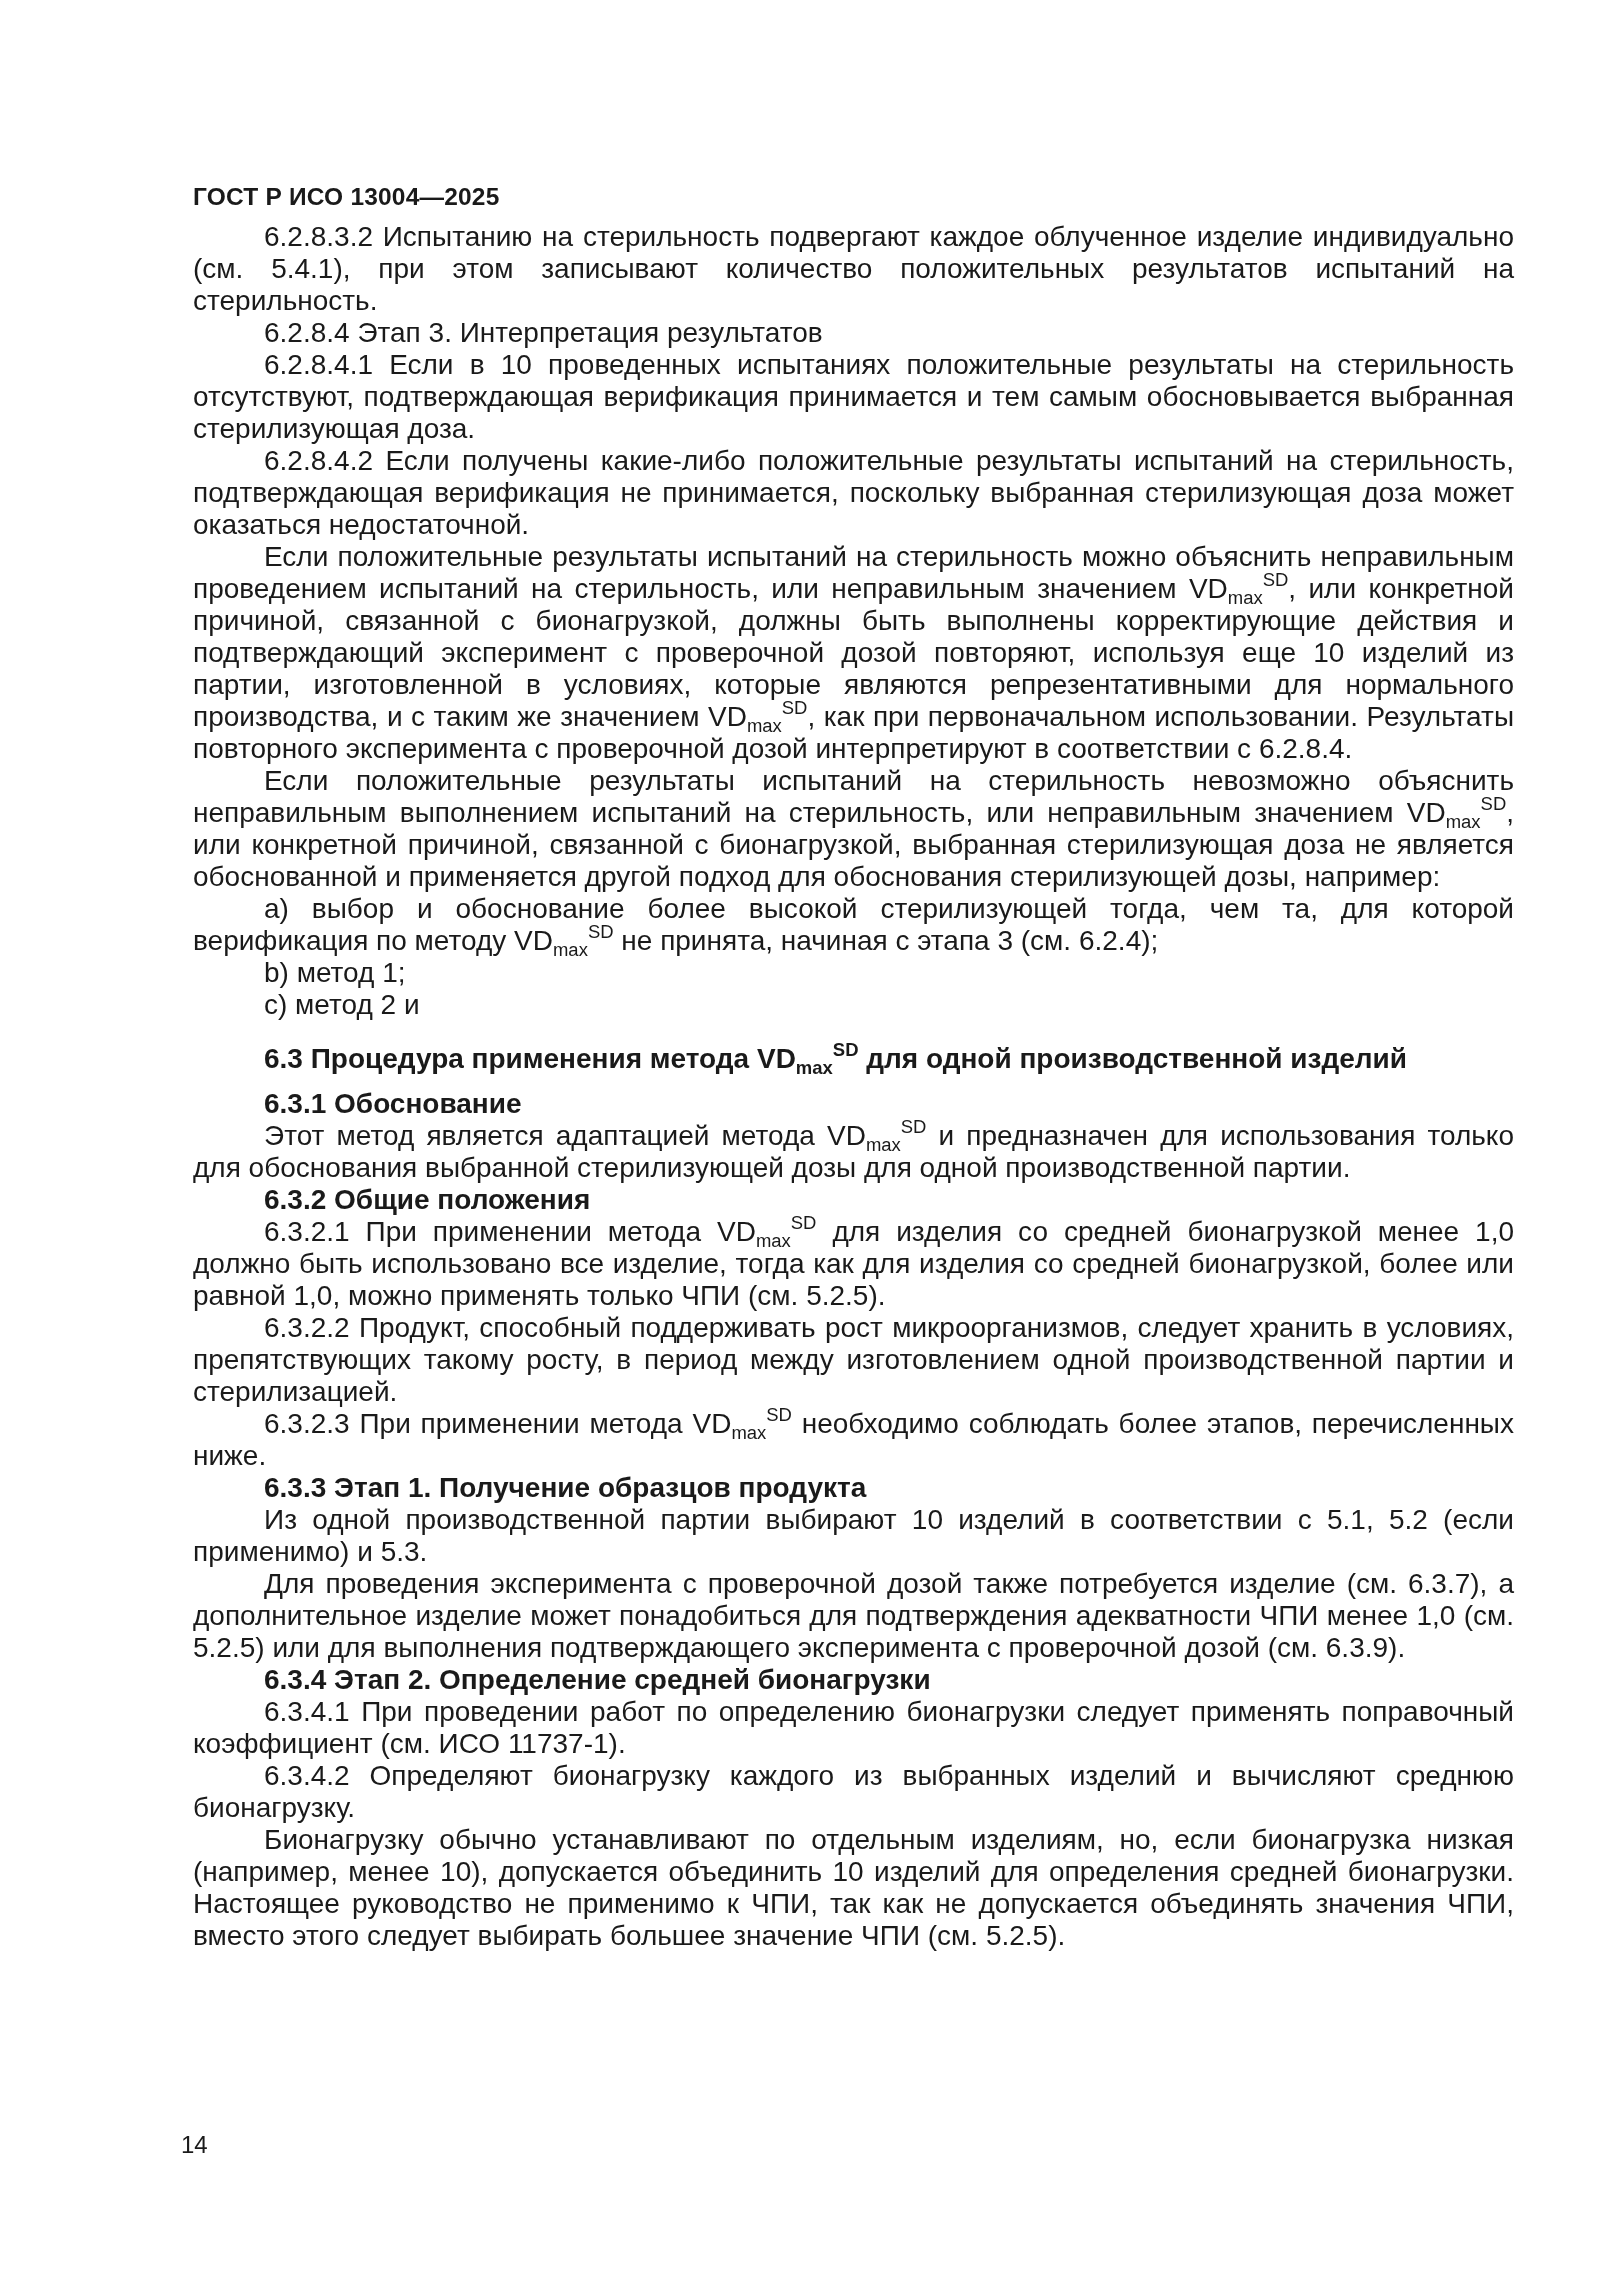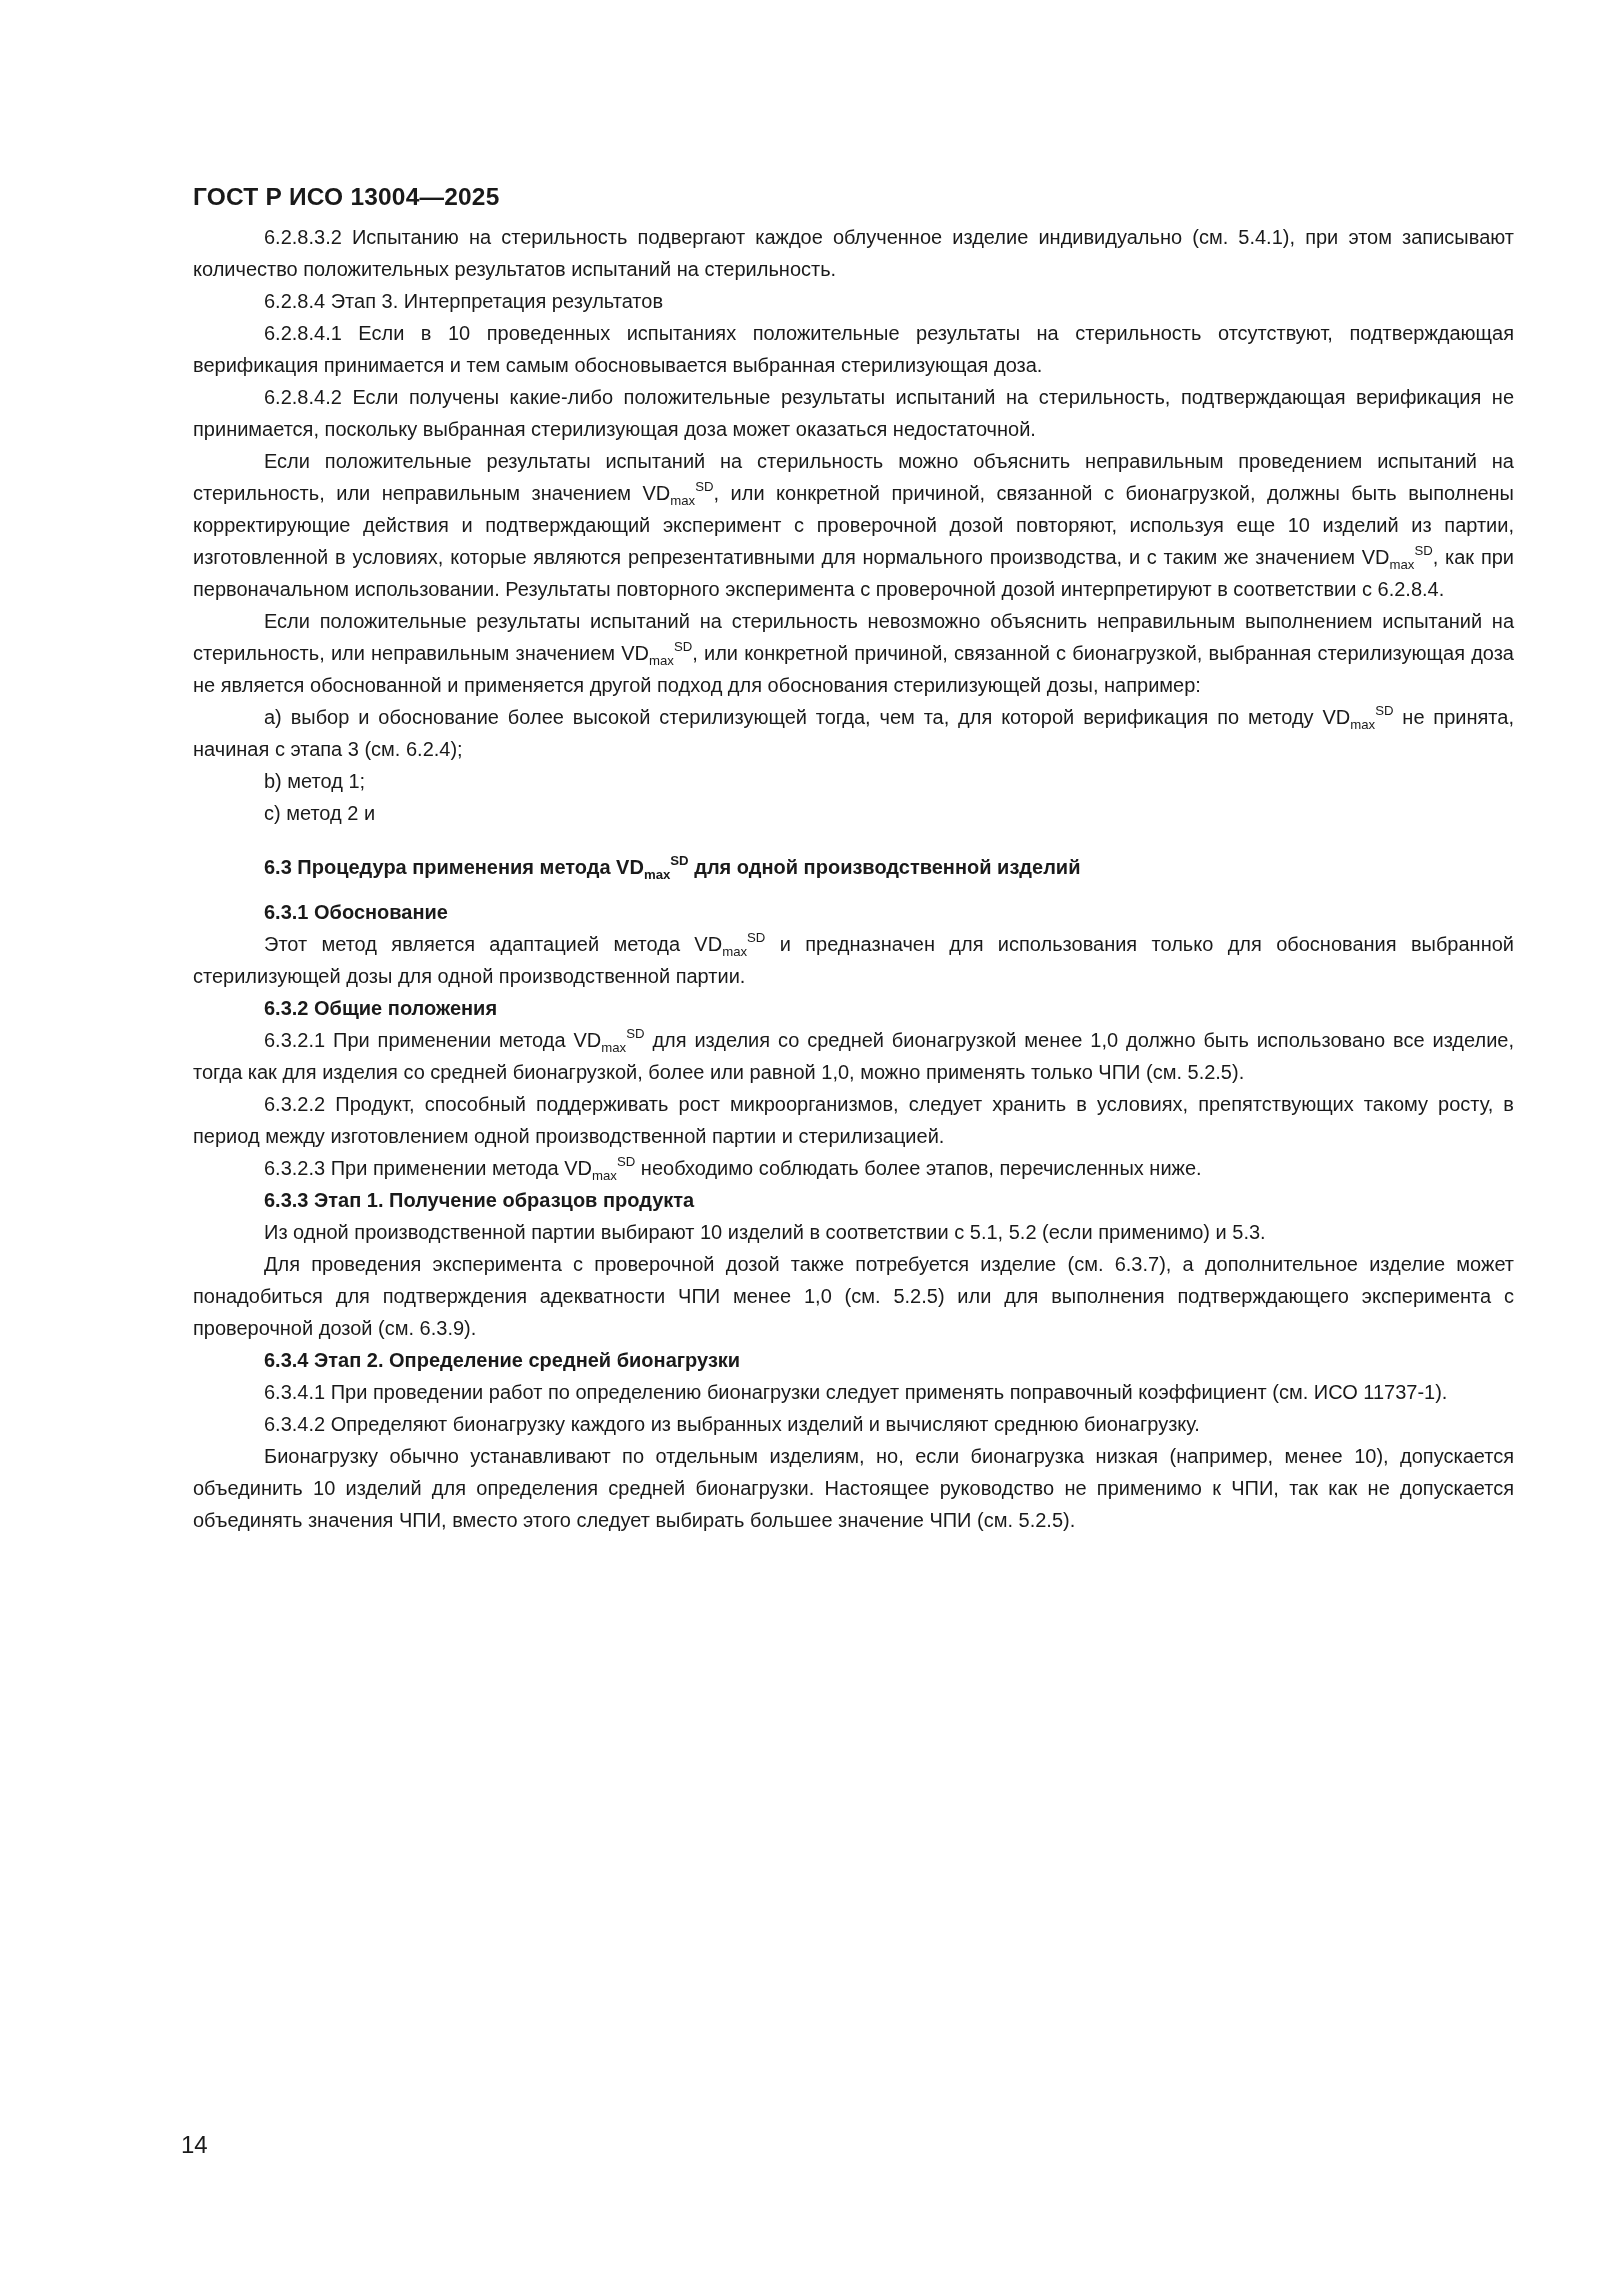--- a/index.html
+++ b/index.html
@@ -6,21 +6,21 @@
   body {
     width: 1621px; height: 2293px; position: relative; overflow: hidden;
     font-family: "Liberation Sans", sans-serif; color: #1a1a1a;
   }
   .header {
     position: absolute; left: 193px; top: 147px;
     font-size: 24.5px; font-weight: bold; letter-spacing: 0.2px; margin-top: 36px;
   }
   .content {
     position: absolute; left: 193px; top: 221px; width: 1321px;
-    font-size: 20px; line-height: 32px;
+    font-size: 28px; line-height: 32px;
   }
   .content p { margin: 0; text-align: justify; text-indent: 71px; }
   .content p.bold { font-weight: bold; }
   .content p.sec-heading { font-weight: bold; margin-top: 21.6px; margin-bottom: 13.7px; }
   sub, sup { font-size: 66%; line-height: 0; }
   sub { vertical-align: -0.35em; }
   sup { vertical-align: 0.65em; }
   .footer { position: absolute; left: 181px; top: 2131px; font-size: 24px; }
 </style>
 </head>

